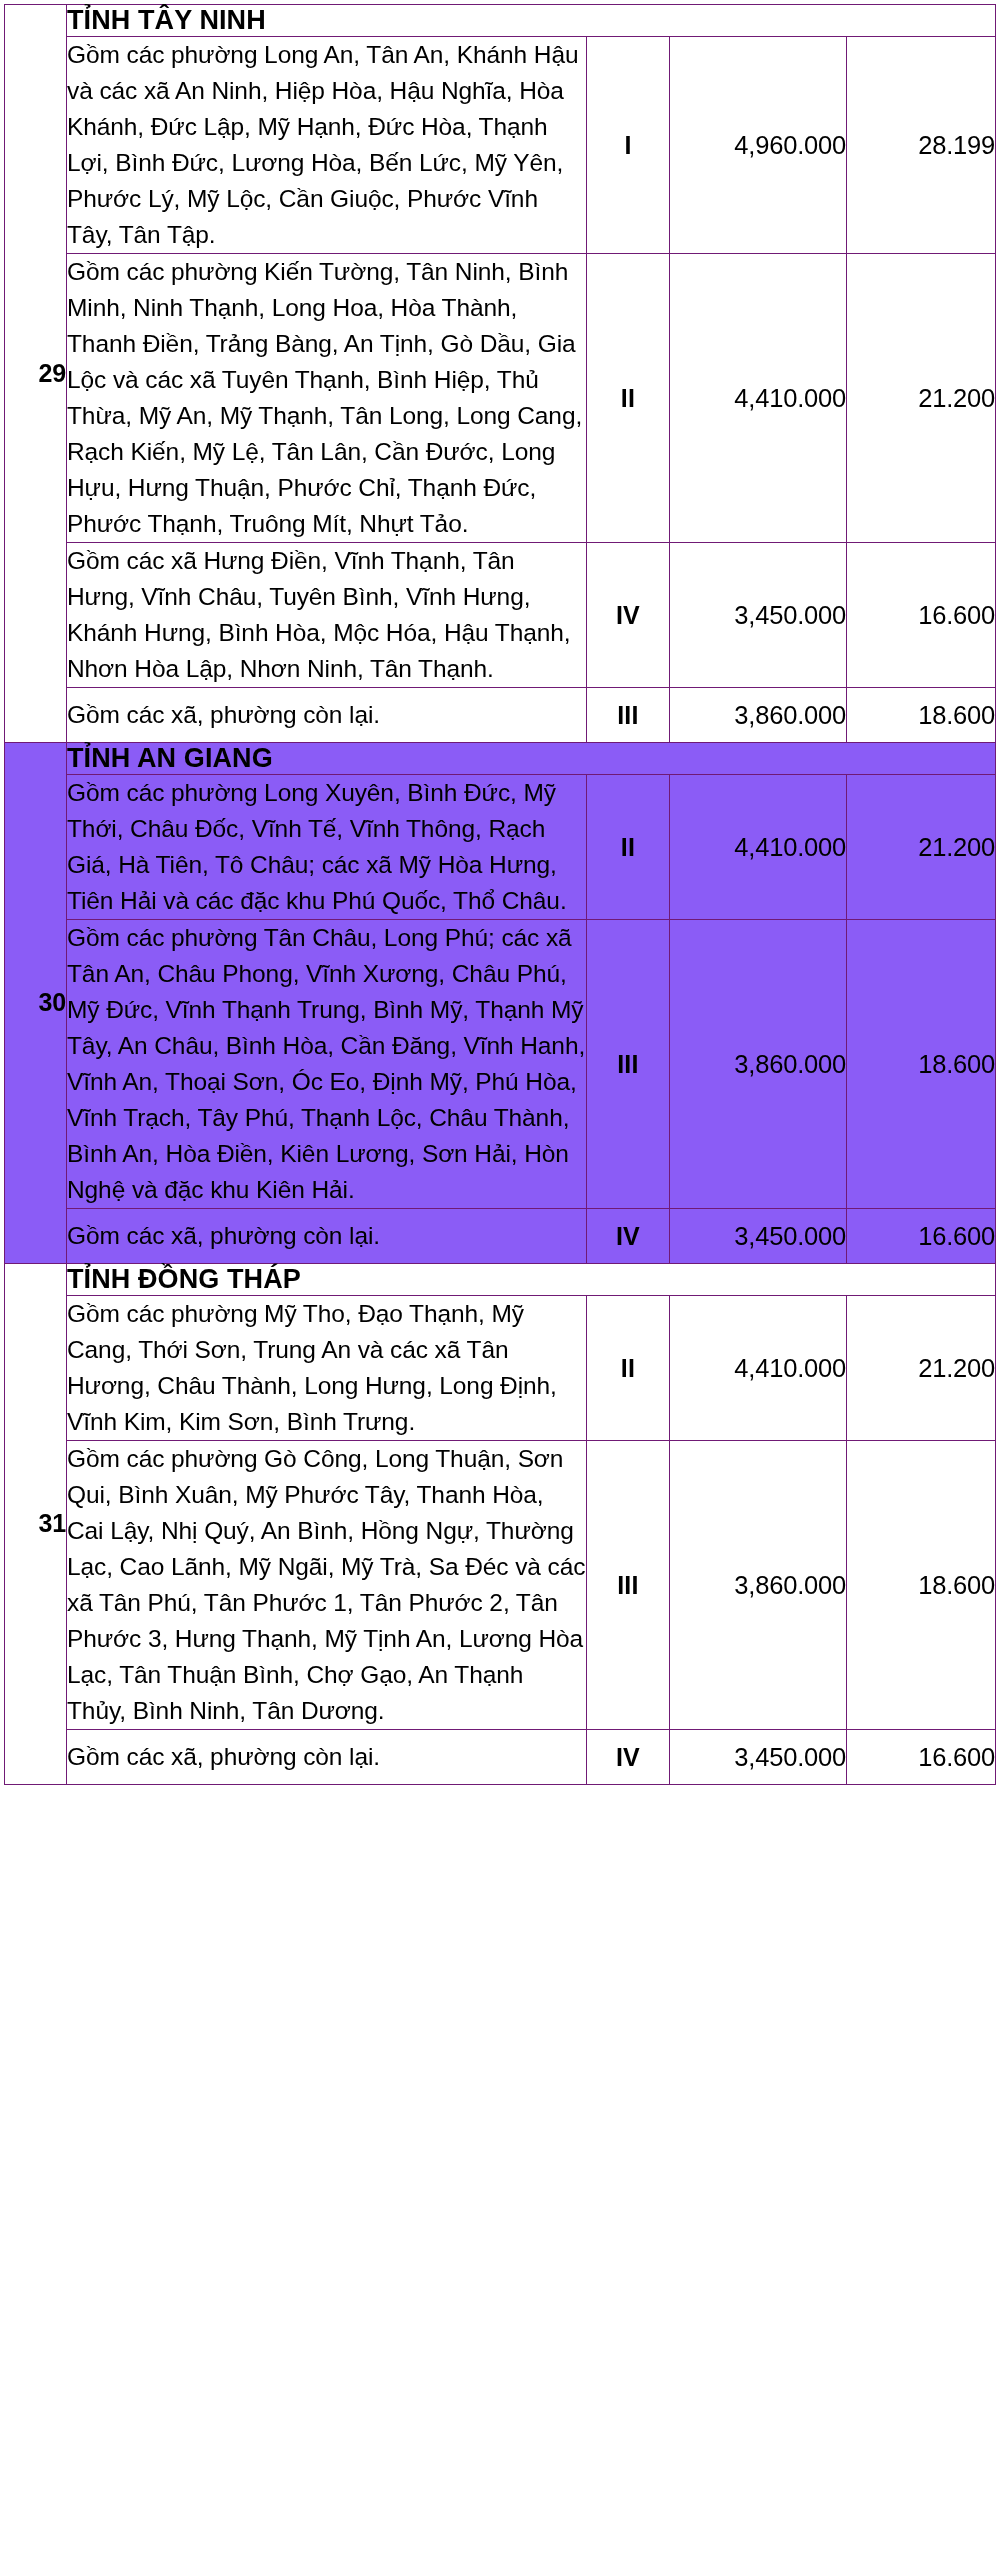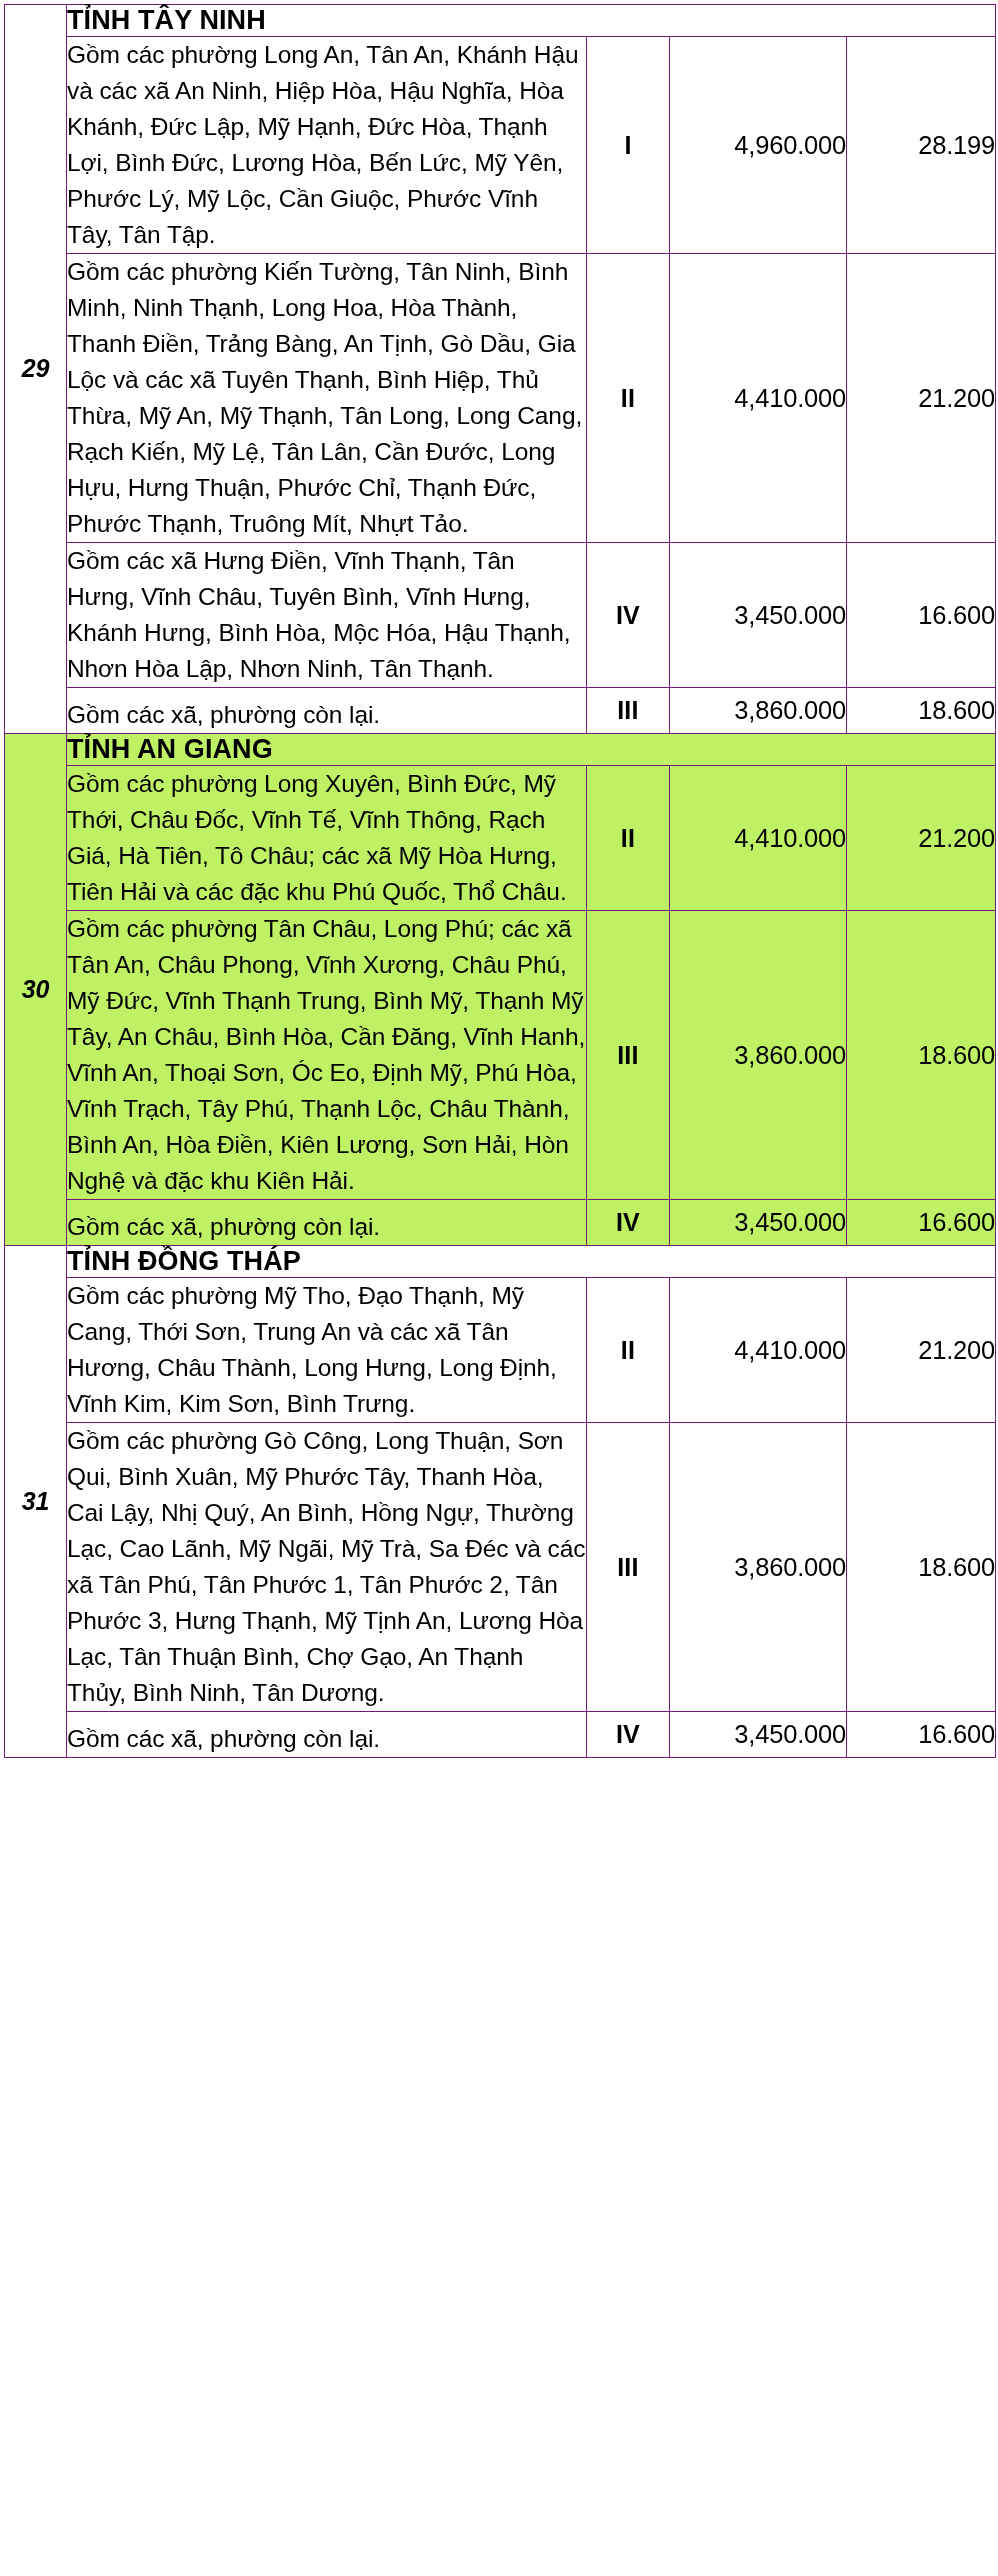--- a/index.html
+++ b/index.html
@@ -34,26 +34,25 @@
 
   
   col.c-index   { width: 62px;  }
   col.c-desc    { width: 520px; }
   col.c-region  { width: 83px;  }
   col.c-wage    { width: 177px; }
   col.c-hourly  { width: 149px; }
 
   
   .idx-cell {
-    text-align: center;
+    text-align: right;
     font-size: 25px;
     font-weight: 700;
     letter-spacing: -0.2px;
     line-height: 1.1;
-    font-style: italic;
   }
 
   .province-cell {
     padding: 11px 0 9px 14px;
     font-size: 27px;
     font-weight: 700;
     letter-spacing: 0.1px;
     line-height: 1.15;
     white-space: nowrap;
   }
@@ -62,20 +61,21 @@
     padding: 10px 12px 10px 14px;
     font-size: 24.5px;
     line-height: 1.47;
     text-align: left;
     letter-spacing: -0.1px;
     margin-left: 28px;
   }
 
   .desc-cell.one-line {
     padding-top: 9px;
+    padding-bottom: 9px;
     white-space: nowrap;
   }
 
   .region-cell {
     text-align: center;
     font-size: 25px;
     font-weight: 700;
     letter-spacing: 0.3px;
   }
 
@@ -84,21 +84,21 @@
     text-align: right;
     font-size: 25.5px;
     font-weight: 400;
     letter-spacing: -0.2px;
     white-space: nowrap;
   }
 
   
   tr.tinted > td,
   td.tinted {
-    background: #bef264;
+    background: #8b5cf6;
   }
 </style>
 </head>
 <body>
 
 <div class="sheet">
   <table class="admin-table">
     <colgroup>
       <col class="c-index">
       <col class="c-desc">

